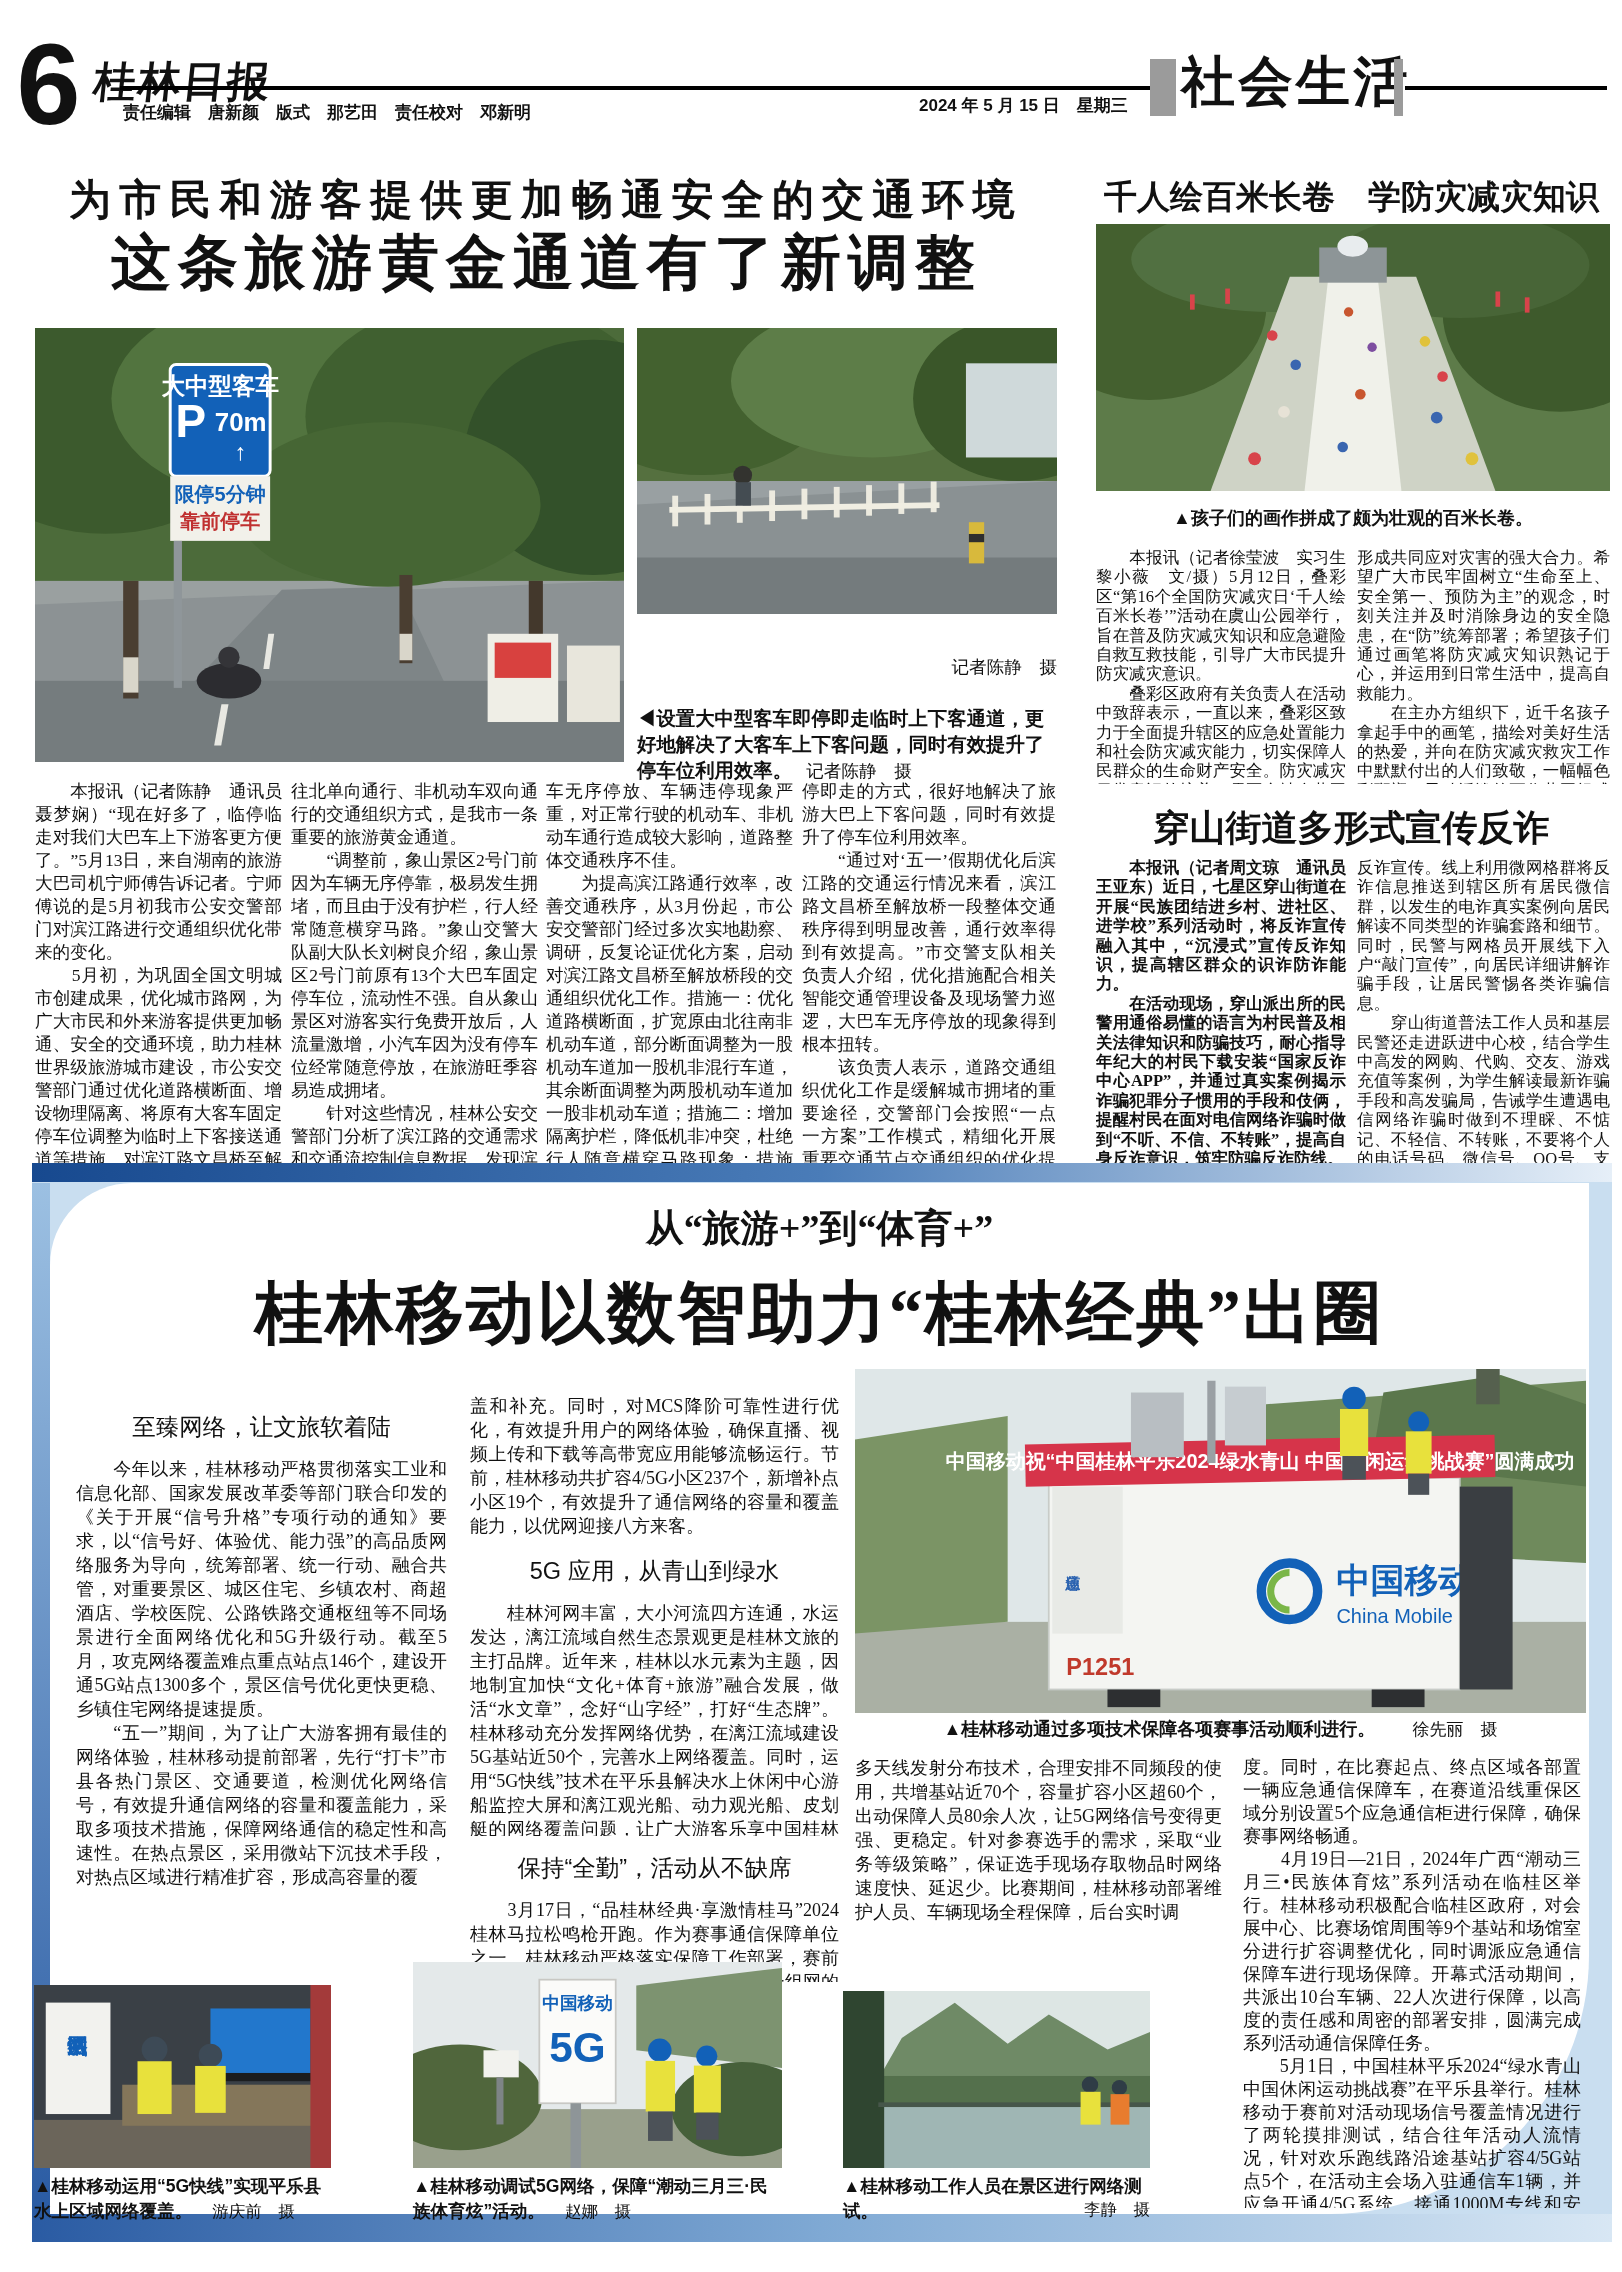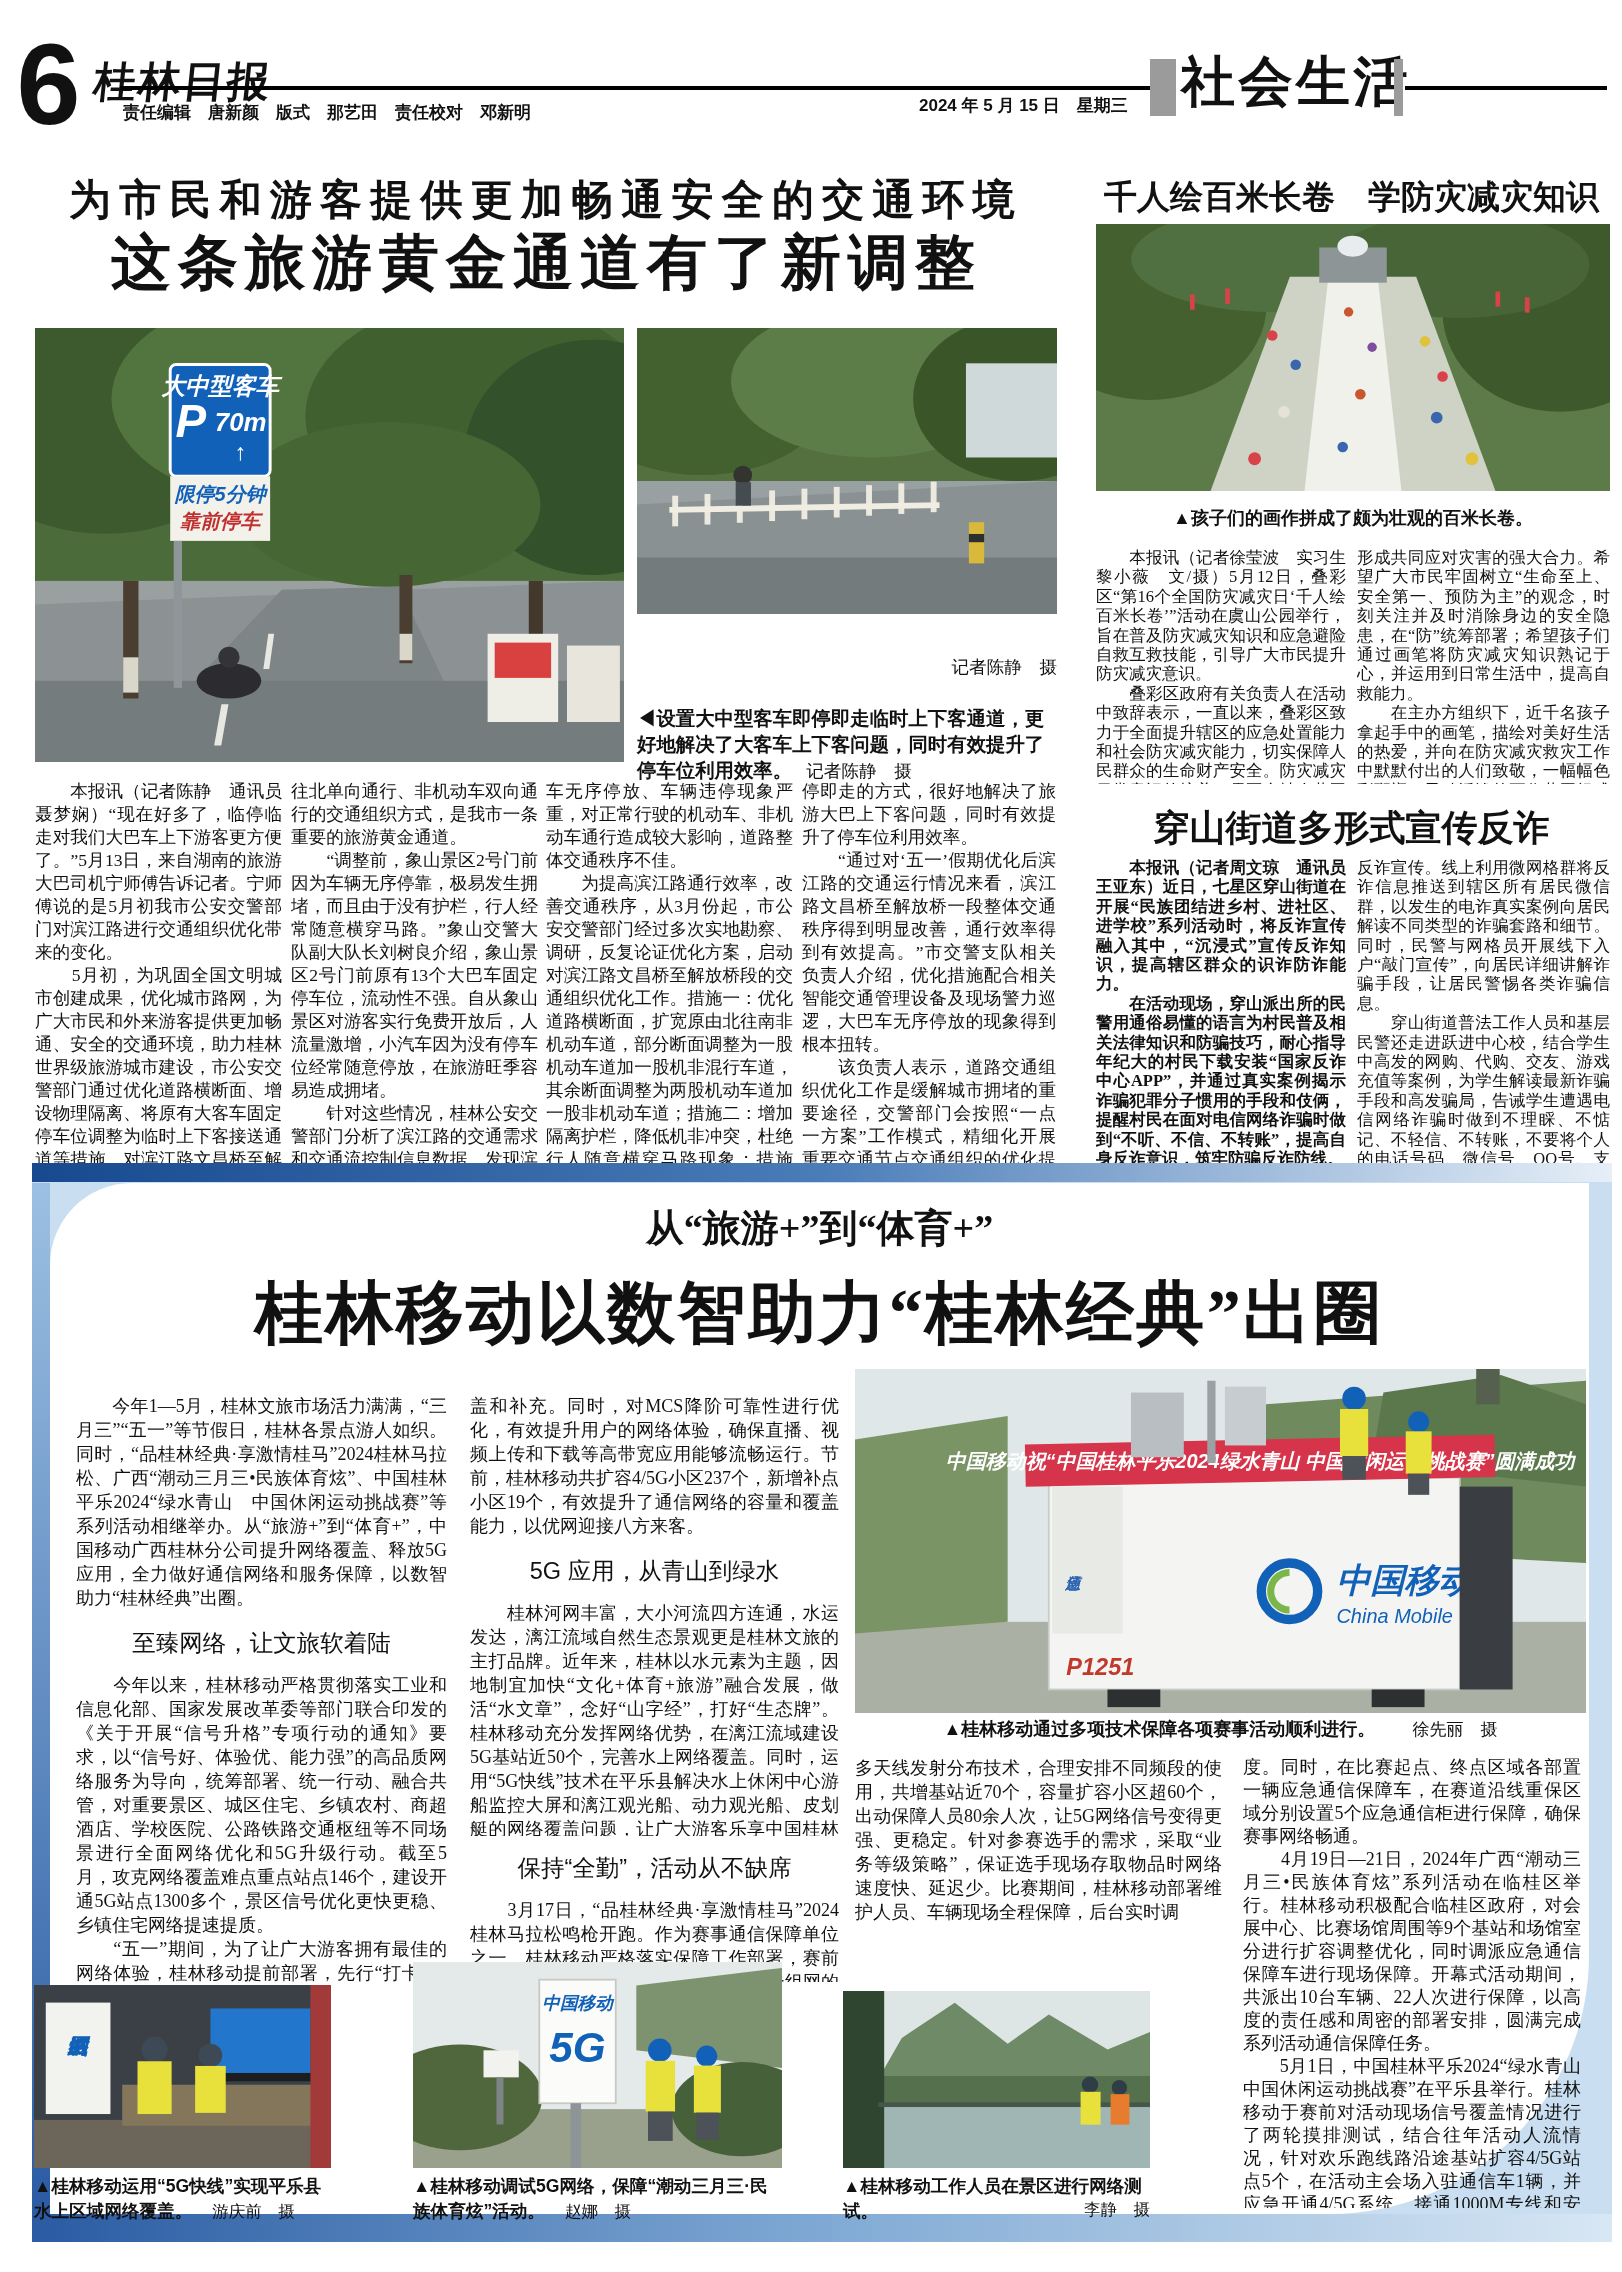--- a/index.html
+++ b/index.html
@@ -10,21 +10,21 @@
   .b{font-weight:bold;}
   .ctr{text-align:center;}
   .coltext{white-space:pre-wrap;text-align:justify;overflow:hidden;line-height:23px;font-size:17.6px;}
   .feat-col{white-space:pre-wrap;text-align:justify;overflow:hidden;line-height:24px;font-size:18px;}
   .side-col{white-space:pre-wrap;text-align:justify;overflow:hidden;line-height:19.4px;font-size:16.5px;}
   .rule{background:#000;}
   .graybar{background:#9b9b9b;}
   .cap{font-family:"Liberation Sans",sans-serif;font-weight:bold;}
   .credit{font-family:"Liberation Serif",serif;font-weight:normal;}
   .subhead{font-family:"Liberation Sans",sans-serif;font-weight:normal;text-align:center;}
-  .ph{overflow:hidden;background:#a3a3a3;font-style:italic;}
+  .ph{overflow:hidden;background:#a3a3a3;}
   .ph svg{display:block;width:100%;height:100%;}
   svg text{font-family:"Liberation Sans",sans-serif;}
 </style>
 </head>
 <body>
 
 <div class="abs sans" style="left:16.5px;top:34px;font-size:115px;font-weight:900;line-height:100px;">6</div>
 <div class="abs serif b" style="left:94px;top:54px;font-size:42px;transform:skewX(-6deg);letter-spacing:2.4px;">桂林日报</div>
 <div class="abs rule" style="left:120px;top:86px;width:1030px;height:3.5px;"></div>
 <div class="abs sans b" style="left:123px;top:101px;font-size:17px;">责任编辑　唐新颜　版式　那艺田　责任校对　邓新明</div>
@@ -174,21 +174,20 @@
 <div class="abs" style="left:32px;top:1163px;width:1580px;height:1078px;background:#c9def0;"></div>
 <div class="abs" style="left:32px;top:1163px;width:1580px;height:19.4px;background:linear-gradient(to right,#17498f,#4a7cb8,#e6eff8);"></div>
 <div class="abs" style="left:32px;top:2214px;width:1580px;height:28px;background:linear-gradient(to right,#2a5ba3,#7fa9d4,#d8e7f4);"></div>
 <div class="abs" style="left:32px;top:1183px;width:17.6px;height:1031px;background:linear-gradient(#9cc0e2,#2a5ba3);"></div>
 <div class="abs" style="left:50px;top:1183px;width:1539px;height:1031px;background:#ffffff;border-radius:82px 0 259px 0;"></div>
 
 <div class="abs serif b ctr" style="left:50px;top:1203px;width:1539px;font-size:38px;">从“旅游+”到“体育+”</div>
 <div class="abs serif b ctr" style="left:50px;top:1268px;width:1539px;font-size:68px;letter-spacing:2.4px;">桂林移动以数智助力“桂林经典”出圈</div>
 
 <div class="abs" style="left:76px;top:1394px;width:371px;height:588px;overflow:hidden;">
-  <div class="feat-col">　　今年1—5月，桂林文旅市场活力满满，“三月三”“五一”等节假日，桂林各景点游人如织。同时，“品桂林经典·享激情桂马”2024桂林马拉松、广西“潮动三月三•民族体育炫”、中国桂林平乐2024“绿水青山　中国休闲运动挑战赛”等系列活动相继举办。从“旅游+”到“体育+”，中国移动广西桂林分公司提升网络覆盖、释放5G应用，全力做好通信网络和服务保障，以数智助力“桂林经典”出圈。</div>
   <div class="subhead" style="font-size:23.5px;margin:16.5px 0 14px;">至臻网络，让文旅软着陆</div>
   <div class="feat-col">　　今年以来，桂林移动严格贯彻落实工业和信息化部、国家发展改革委等部门联合印发的《关于开展“信号升格”专项行动的通知》要求，以“信号好、体验优、能力强”的高品质网络服务为导向，统筹部署、统一行动、融合共管，对重要景区、城区住宅、乡镇农村、商超酒店、学校医院、公路铁路交通枢纽等不同场景进行全面网络优化和5G升级行动。截至5月，攻克网络覆盖难点重点站点146个，建设开通5G站点1300多个，景区信号优化更快更稳、乡镇住宅网络提速提质。
 　　“五一”期间，为了让广大游客拥有最佳的网络体验，桂林移动提前部署，先行“打卡”市县各热门景区、交通要道，检测优化网络信号，有效提升通信网络的容量和覆盖能力，采取多项技术措施，保障网络通信的稳定性和高速性。在热点景区，采用微站下沉技术手段，对热点区域进行精准扩容，形成高容量的覆</div>
 </div>
 
 <div class="abs" style="left:470px;top:1394px;width:369px;height:588px;overflow:hidden;">
   <div class="feat-col">盖和补充。同时，对MCS降阶可靠性进行优化，有效提升用户的网络体验，确保直播、视频上传和下载等高带宽应用能够流畅运行。节前，桂林移动共扩容4/5G小区237个，新增补点小区19个，有效提升了通信网络的容量和覆盖能力，以优网迎接八方来客。</div>
   <div class="subhead" style="font-size:23.5px;margin:16.5px 0 14px;">5G 应用，从青山到绿水</div>
   <div class="feat-col" style="height:235px;">　　桂林河网丰富，大小河流四方连通，水运发达，漓江流域自然生态景观更是桂林文旅的主打品牌。近年来，桂林以水元素为主题，因地制宜加快“文化+体育+旅游”融合发展，做活“水文章”，念好“山字经”，打好“生态牌”。桂林移动充分发挥网络优势，在漓江流域建设5G基站近50个，完善水上网络覆盖。同时，运用“5G快线”技术在平乐县解决水上休闲中心游船监控大屏和漓江观光船、动力观光船、皮划艇的网络覆盖问题，让广大游客乐享中国桂林平乐2024“绿水青山　中国休闲运动挑战赛”。</div>
   <div class="subhead" style="font-size:23.5px;margin:16.5px 0 14px;">保持“全勤”，活动从不缺席</div>

